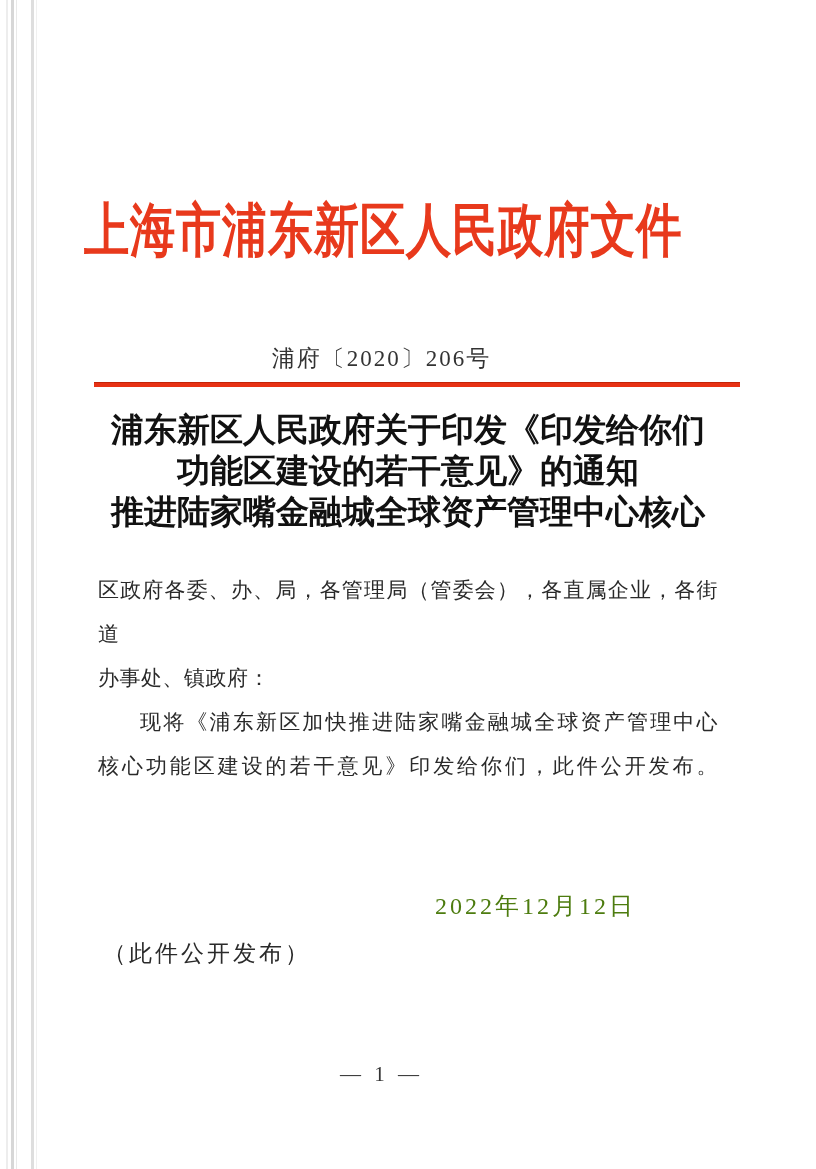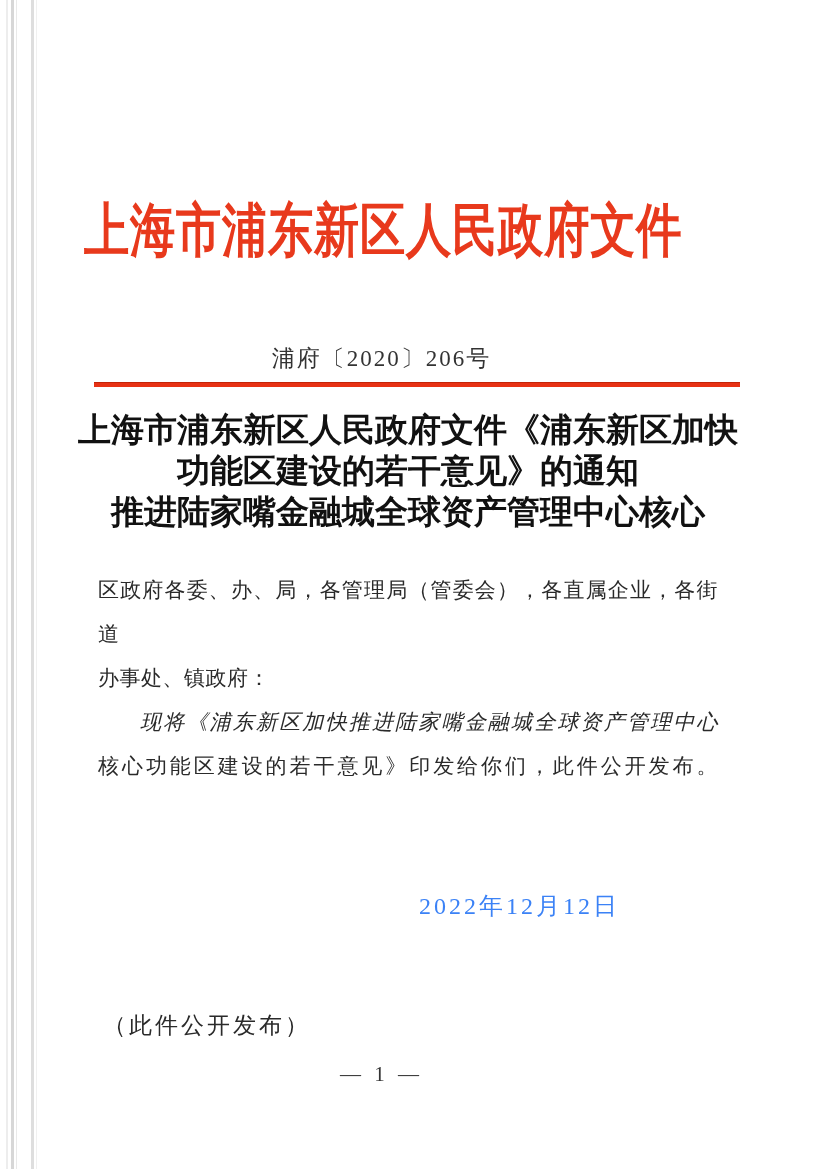--- a/index.html
+++ b/index.html
@@ -89,37 +89,36 @@
     white-space: nowrap;
     letter-spacing: 0.5px;
   }
   .doc-body .bline.fill {
     text-align: justify;
     text-align-last: justify;
     white-space: normal;
   }
   .doc-body .bline.indent {
     text-indent: 2em;
-    font-style: italic;
   }
 
   .doc-date {
     position: absolute;
     top: 890px;
-    left: 0;
+    left: 16px;
     width: 620px;
     text-align: right;
     font-size: 24px;
     letter-spacing: 3px;
-    color: #3b82f6;
+    color: #4d7c0f;
     white-space: nowrap;
   }
   .publish-note {
     position: absolute;
-    top: 1010px;
+    top: 938px;
     left: 103px;
     font-size: 23px;
     letter-spacing: 3px;
     color: #2a2a2a;
     white-space: nowrap;
   }
   .page-number {
     position: absolute;
     top: 1062px;
     left: 0;
@@ -142,21 +141,21 @@
   <div class="scan-line l4"></div>
   <div class="scan-line l5"></div>
 
   <div class="red-header">上海市浦东新区人民政府文件</div>
 
   <div class="doc-number">浦府〔2020〕206号</div>
 
   <div class="red-rule"></div>
 
   <div class="doc-title">
-    <div class="tline">上海市浦东新区人民政府文件《浦东新区加快</div>
+    <div class="tline">浦东新区人民政府关于印发《印发给你们</div>
     <div class="tline">功能区建设的若干意见》的通知</div>
     <div class="tline">推进陆家嘴金融城全球资产管理中心核心</div>
   </div>
 
   <div class="doc-body">
     <div class="bline fill">区政府各委、办、局，各管理局（管委会），各直属企业，各街道</div>
     <div class="bline">办事处、镇政府：</div>
     <div class="bline fill indent">现将《浦东新区加快推进陆家嘴金融城全球资产管理中心</div>
     <div class="bline fill">核心功能区建设的若干意见》印发给你们，此件公开发布。</div>
   </div>

